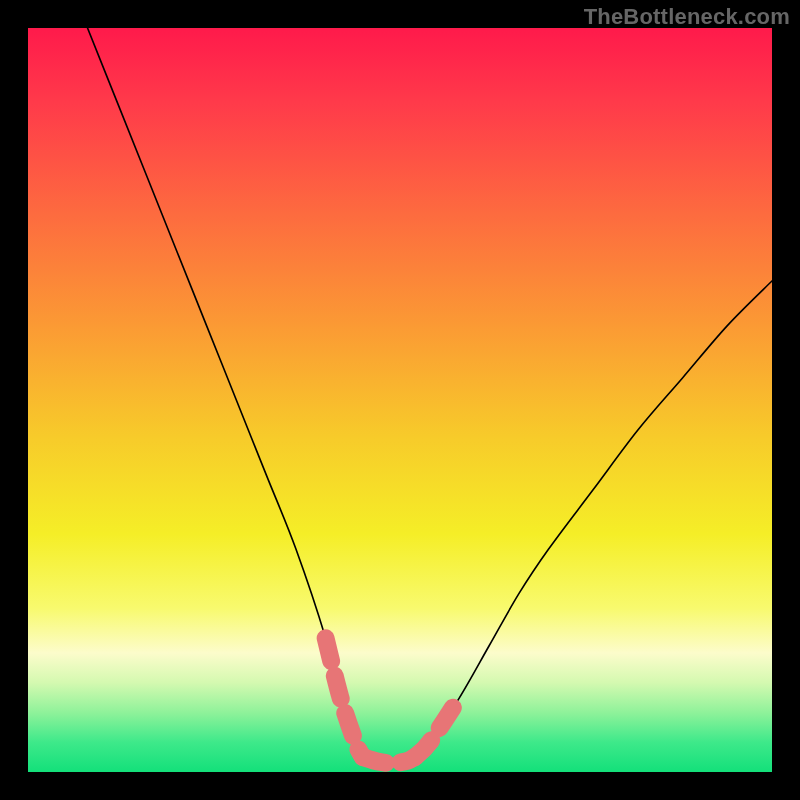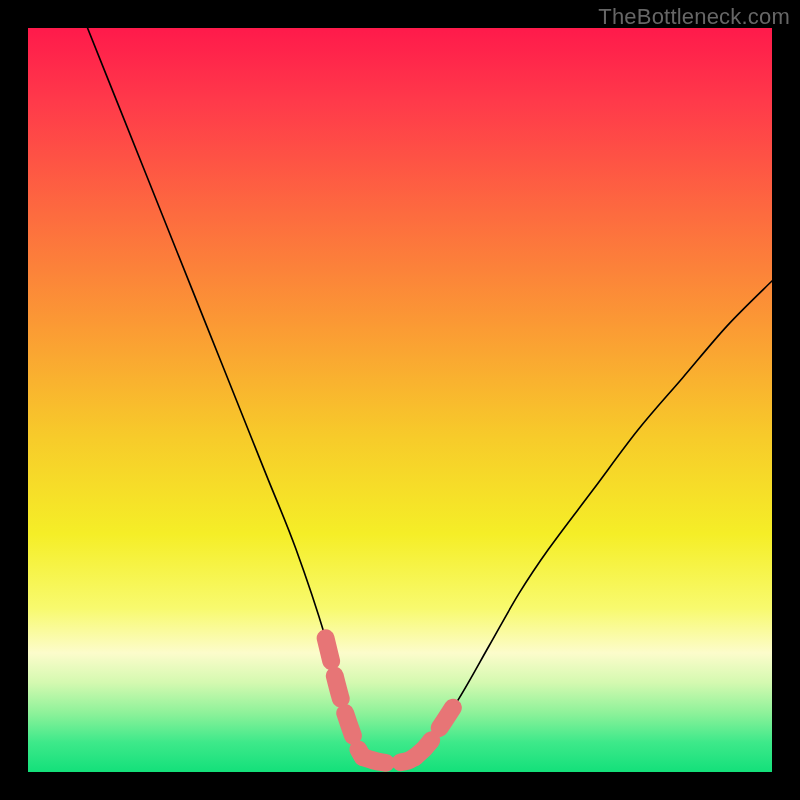--- a/index.html
+++ b/index.html
@@ -24,21 +24,21 @@
     width: 744px;
     height: 744px;
     
   }
   .watermark {
     position: absolute;
     top: 4px;
     right: 10px;
     color: #666;
     font-size: 22px;
-    font-weight: 400;
+    font-weight: 700;
     letter-spacing: 0.2px;
     user-select: none;
   }
 </style>
 </head>
 <body>
 
 <div class="frame">
   <div class="watermark">TheBottleneck.com</div>
 

